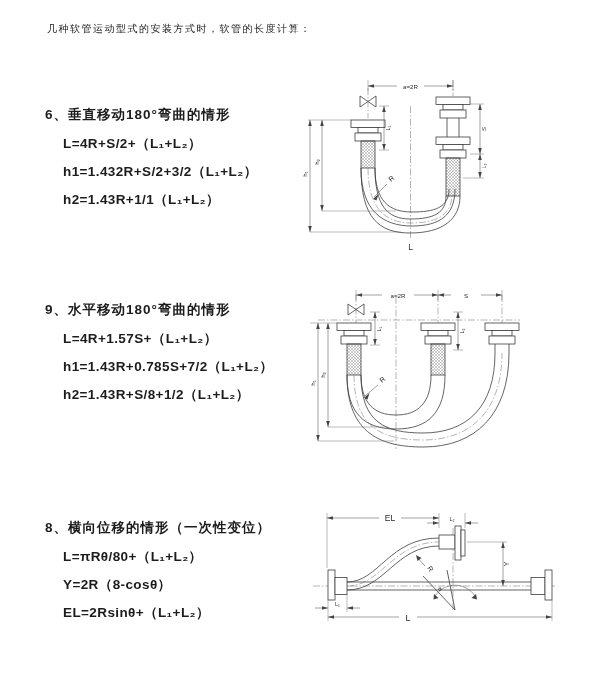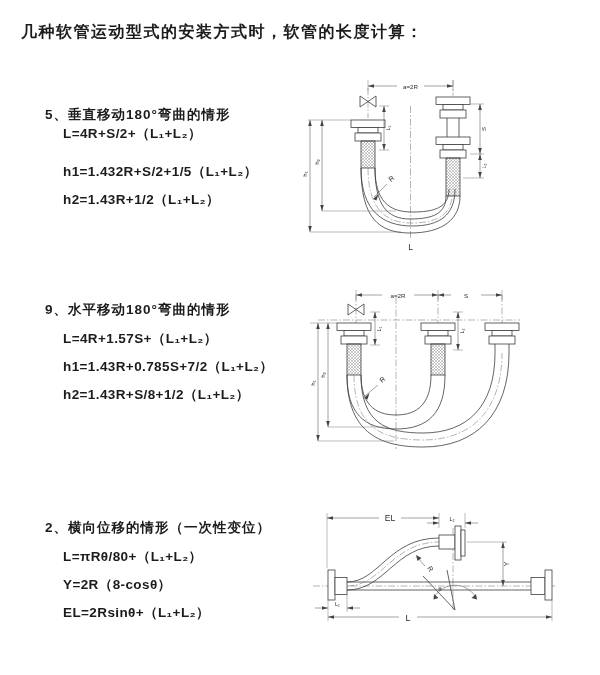--- a/index.html
+++ b/index.html
@@ -1,49 +1,49 @@
 <!DOCTYPE html>
 <html><head>
 <meta charset="utf-8">
 <style>
   html,body{margin:0;padding:0;}
   body{
     width:600px;height:675px;background:#ffffff;position:relative;overflow:hidden;
     font-family:"Liberation Sans","DejaVu Sans",sans-serif;color:#1c1c1c;
   }
   .abs{position:absolute;}
-  .title{left:21px;top:22px;font-size:16px;font-weight:bold;letter-spacing:1.5px;}
+  .title{left:47px;top:22px;font-size:10px;font-weight:normal;letter-spacing:1.5px;}
   .sec-heading{font-size:13.5px;font-weight:bold;letter-spacing:1px;white-space:nowrap;}
   .formula{font-size:13.5px;font-weight:bold;letter-spacing:.4px;white-space:nowrap;}
   svg{position:absolute;overflow:visible;}
   svg text{font-family:"Liberation Sans","DejaVu Sans",sans-serif;fill:#2b2b2b;}
   .dr{stroke:#3d3d3d;stroke-width:.8;fill:none;}
   .fit{stroke:#3d3d3d;stroke-width:.8;fill:#ffffff;}
   .braid{stroke:#3d3d3d;stroke-width:.8;fill:url(#braidpat);}
   .dim{stroke:#555;stroke-width:.55;fill:none;}
   .ext{stroke:#666;stroke-width:.45;fill:none;}
   .cl{stroke:#6a6a6a;stroke-width:.5;fill:none;stroke-dasharray:7 2 1.5 2;}
   .ah{fill:#444;stroke:none;}
 </style>
 </head>
 <body>
 
 <div class="abs title">几种软管运动型式的安装方式时，软管的长度计算：</div>
 
-<div class="abs sec-heading" style="left:45px;top:106px">5、垂直移动180°弯曲的情形</div>
-<div class="abs formula" style="left:63px;top:125px">L=4R+S/2+（L₁+L₂）</div>
-<div class="abs formula" style="left:63px;top:163px">h1=1.432R+S/2+1/5（L₁+L₂）</div>
-<div class="abs formula" style="left:63px;top:191px">h2=1.43R+1/2（L₁+L₂）</div>
+<div class="abs sec-heading" style="left:45px;top:106px">6、垂直移动180°弯曲的情形</div>
+<div class="abs formula" style="left:63px;top:135px">L=4R+S/2+（L₁+L₂）</div>
+<div class="abs formula" style="left:63px;top:163px">h1=1.432R+S/2+3/2（L₁+L₂）</div>
+<div class="abs formula" style="left:63px;top:191px">h2=1.43R+1/1（L₁+L₂）</div>
 
 <div class="abs sec-heading" style="left:45px;top:301px">9、水平移动180°弯曲的情形</div>
 <div class="abs formula" style="left:63px;top:330px">L=4R+1.57S+（L₁+L₂）</div>
 <div class="abs formula" style="left:63px;top:358px">h1=1.43R+0.785S+7/2（L₁+L₂）</div>
 <div class="abs formula" style="left:63px;top:386px">h2=1.43R+S/8+1/2（L₁+L₂）</div>
 
-<div class="abs sec-heading" style="left:45px;top:519px">2、横向位移的情形（一次性变位）</div>
+<div class="abs sec-heading" style="left:45px;top:519px">8、横向位移的情形（一次性变位）</div>
 <div class="abs formula" style="left:63px;top:548px">L=πRθ/80+（L₁+L₂）</div>
 <div class="abs formula" style="left:63px;top:576px">Y=2R（8-cosθ）</div>
 <div class="abs formula" style="left:63px;top:604px">EL=2Rsinθ+（L₁+L₂）</div>
 
 <svg style="left:303px;top:72px" width="215" height="185" viewBox="0 0 215 185">
   <defs>
     <pattern id="braidpat" width="3" height="3" patternUnits="userSpaceOnUse">
       <path d="M0,3 L3,0 M0,0 L3,3" stroke="#8a8a8a" stroke-width="0.45"></path>
     </pattern>
     <marker id="mN" markerUnits="userSpaceOnUse" markerWidth="7" markerHeight="8" refX="3" refY="0" orient="0">

